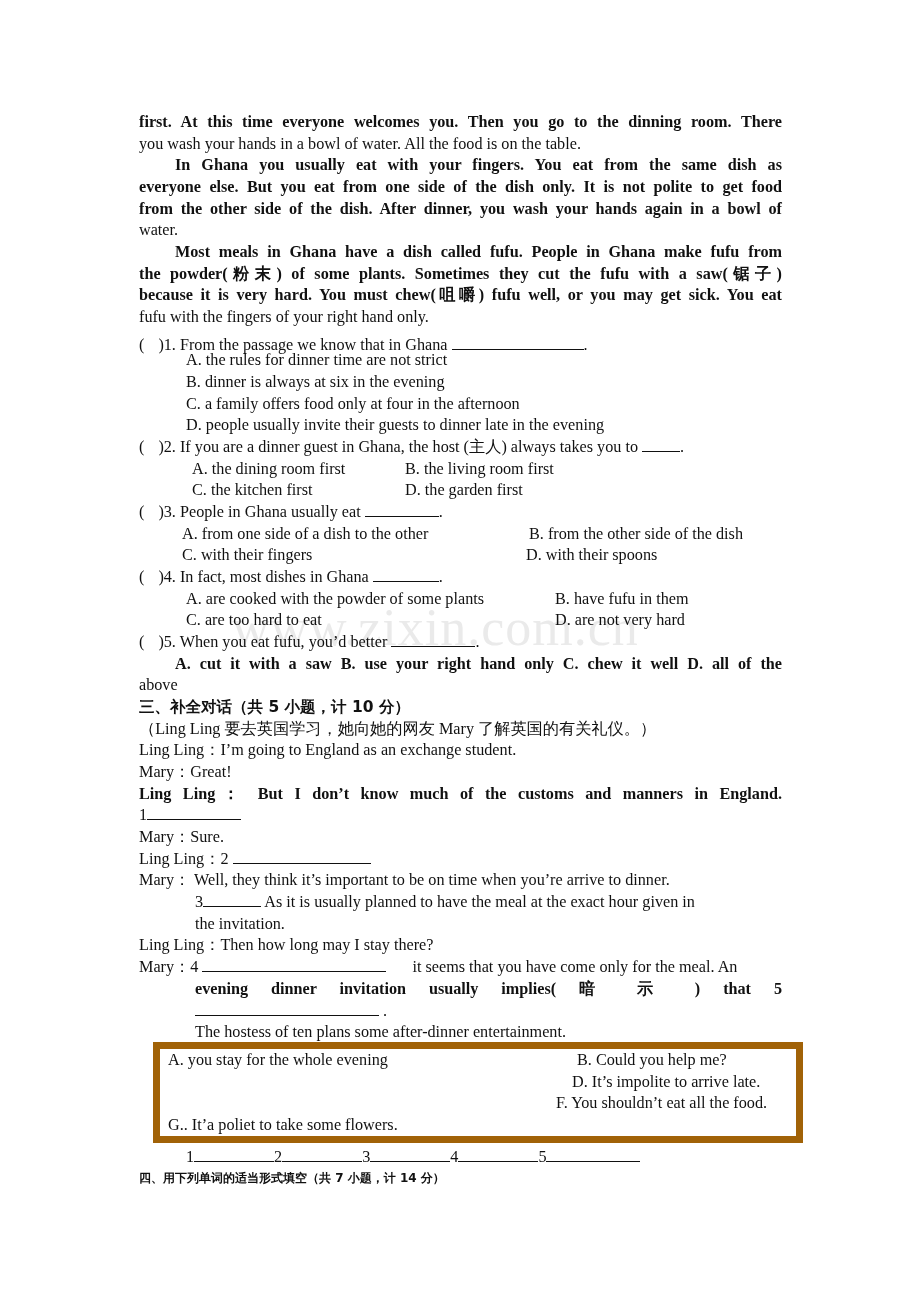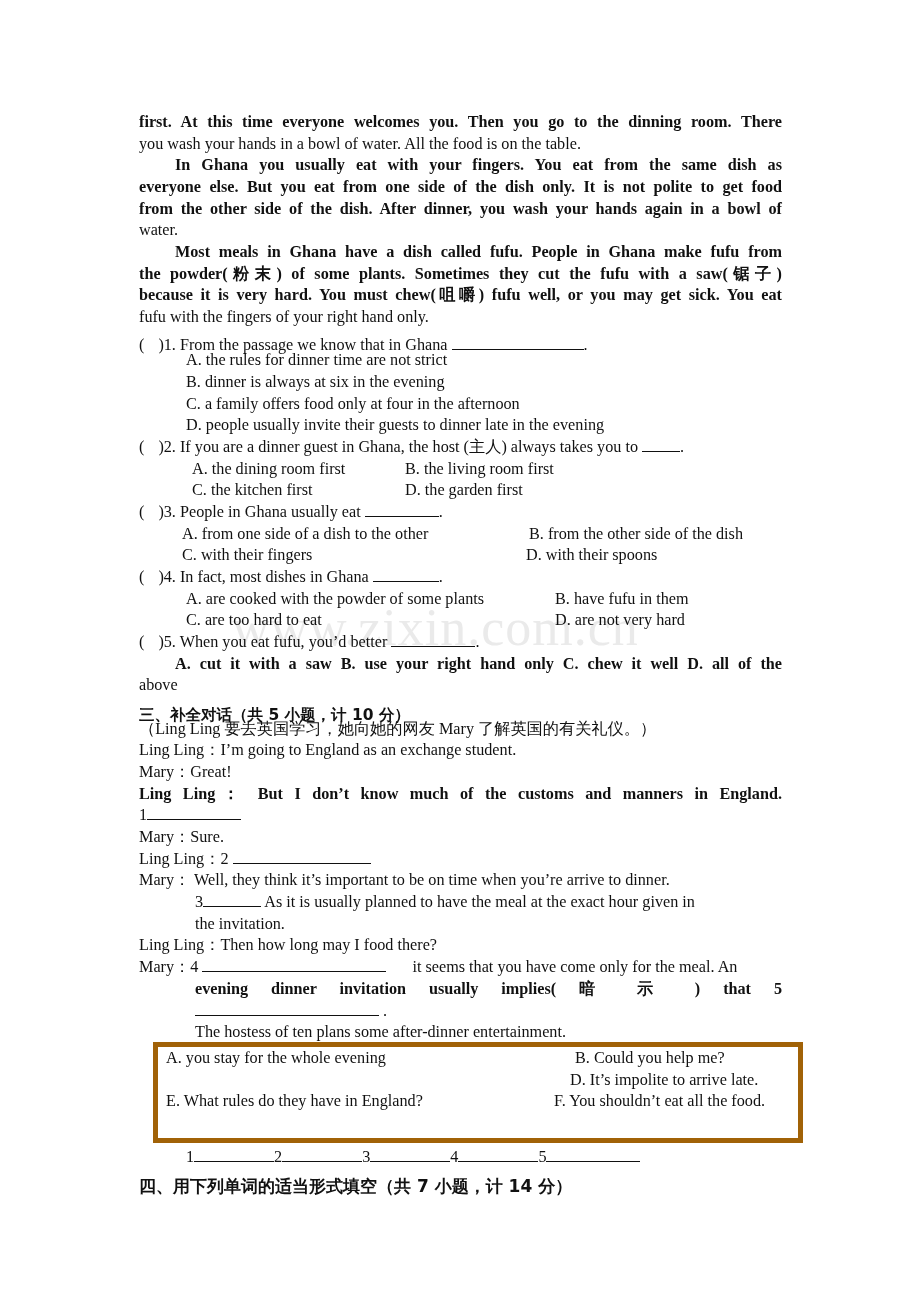--- a/index.html
+++ b/index.html
@@ -1,23 +1,23 @@
 <!DOCTYPE html>
 <html><head>
 <meta charset="utf-8">
 <style>
   html, body { margin: 0; padding: 0; background: #ffffff; }
   body { width: 920px; height: 1302px; position: relative; overflow: hidden;
          font-family: "Liberation Serif", "DejaVu Serif", serif; color: #111; }
   .page { position: absolute; left: 139px; top: 112px; width: 643px; font-size: 16.2px; }
   .ln { position: absolute; white-space: nowrap; line-height: 21.7px; height: 21.7px; }
   .just { text-align: justify; text-align-last: justify; white-space: normal; font-weight: bold; }
-  .bold { font-weight: bold; margin-top: 8px; }
+  .bold { font-weight: bold; }
   .blank { display: inline-block; border-bottom: 1px solid #111; height: 14px; vertical-align: baseline; }
-  .box { position: absolute; left: 14px; top: 930px; width: 650px; height: 101px; border: 5px solid #a16207; box-sizing: border-box; }
+  .box { position: absolute; left: 14px; top: 930px; width: 650px; height: 101px; border: 7px solid #a16207; box-sizing: border-box; }
   .box .ln { font-size: 16.2px; }
   .watermark { position: absolute; left: 232px; top: 598px; font-family: Liberation Serif, serif; font-size: 52px; color: rgba(160,160,160,0.22); letter-spacing: 1px; pointer-events: none; }
 </style>
 </head>
 <body>
 
 <div class="watermark">www.zixin.com.cn</div>
 
 <div class="page">
 
@@ -86,37 +86,37 @@
   <div class="ln" style="top:715px">Mary：Sure.</div>
   <div class="ln" style="top:737px">
     <span>Ling Ling：2</span> <span class="blank" style="width:138px"></span>
   </div>
   <div class="ln" style="top:758px">Mary： Well, they think it’s important to be on time when you’re arrive to dinner.</div>
   <div class="ln" style="top:780px;left:56px">
     <span>3</span><span class="blank" style="width:58px"></span>
     <span>As it is usually planned to have the meal at the exact hour given in</span>
   </div>
   <div class="ln" style="top:802px;left:56px">the invitation.</div>
-  <div class="ln" style="top:823px">Ling Ling：Then how long may I food there?</div>
+  <div class="ln" style="top:823px">Ling Ling：Then how long may I stay there?</div>
   <div class="ln" style="top:845px">
     <span>Mary：4</span> <span class="blank" style="width:184px"></span>
     <span style="display:inline-block;width:22px"></span><span>it seems that you have come only for the meal. An</span>
   </div>
   <div class="ln just" style="top:867px;left:56px;width:587px">evening dinner invitation usually implies( 暗 示 ) that 5</div>
   <div class="ln" style="top:889px;left:56px">
     <span class="blank" style="width:184px"></span> <span>.</span>
   </div>
   <div class="ln" style="top:910px;left:56px">The hostess of ten plans some after-dinner entertainment.</div>
 
   <div class="box">
     <div class="ln" style="top:1px;left:8px">A. you stay for the whole evening</div>
     <div class="ln" style="top:1px;left:417px">B. Could you help me?</div>
     <div class="ln" style="top:23px;left:412px">D. It’s impolite to arrive late.</div>
-    <div class="ln" style="top:44px;left:8px">E. What rules do they have in England?</div>
     <div class="ln" style="top:44px;left:396px">F. You shouldn’t eat all the food.</div>
+    <div class="ln" style="top:66px;left:8px">G.. It’a poliet to take some flowers.</div>
   </div>
 
   <div class="ln" style="top:1035px;left:47px">
     <span>1</span><span class="blank" style="width:80px"></span><span>2</span><span class="blank" style="width:80px"></span><span>3</span><span class="blank" style="width:80px"></span><span>4</span><span class="blank" style="width:80px"></span><span>5</span><span class="blank" style="width:94px"></span>
   </div>
 
-  <div class="ln bold" style="top:1056px;font-family:'DejaVu Sans',sans-serif;font-size:17px">四、用下列单词的适当形式填空（共 7 小题，计 14 分）</div>
+  <div class="ln bold" style="top:1056px;font-family:'DejaVu Sans',sans-serif;font-size:12px">四、用下列单词的适当形式填空（共 7 小题，计 14 分）</div>
 </div>
 
 </body></html>

